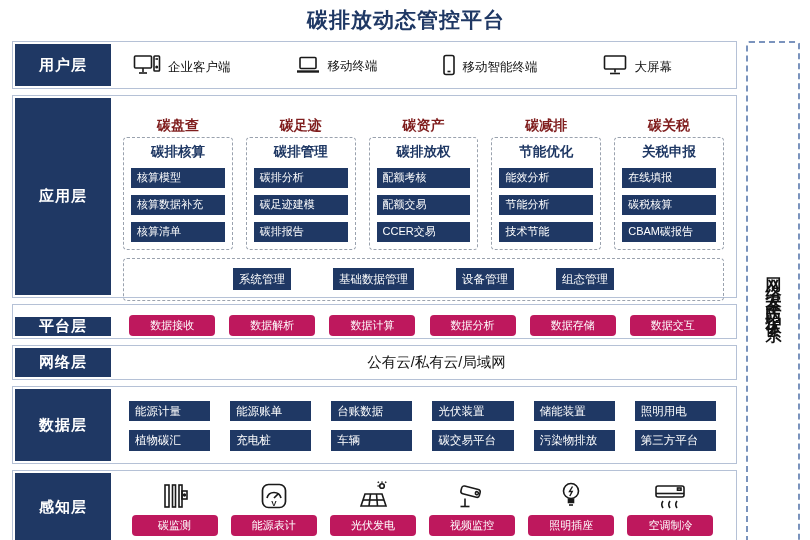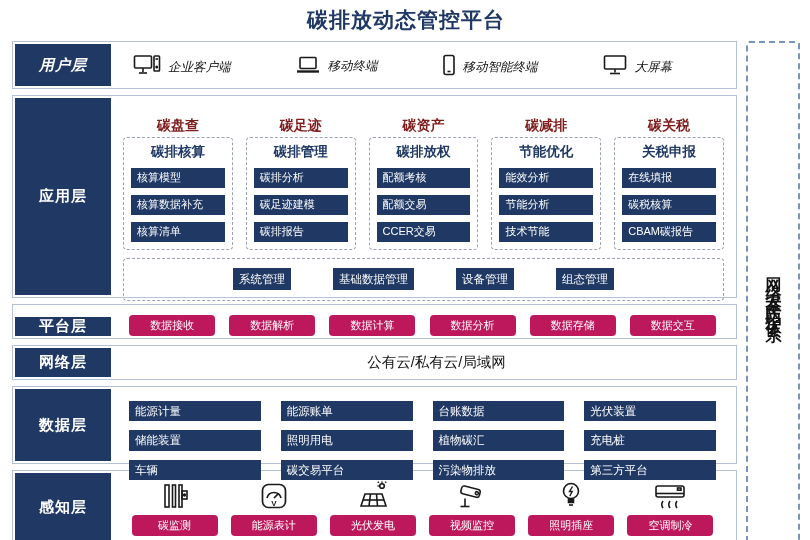--- a/index.html
+++ b/index.html
@@ -16,21 +16,21 @@
     align-items:center; justify-content:center; font-weight:700; font-size:15px;
     letter-spacing:1px; }
   .layer-content { flex:1; position:relative; }
 
   .navy-btn { background:#1F3864; color:#fff; border-radius:0; font-size:11px;
     padding:3px 6px; line-height:1.25; white-space:nowrap; }
   .yellow-btn { background:#be185d; color:#fff; border-radius:4px; font-size:11px;
     text-align:center; padding:4px 0; width:86px; line-height:1.2; }
 
   
-  .box.user { height:51px;font-style:italic; }
+  .box.user { height:51px; }
   .user .layer-content { display:flex; align-items:center; gap:64px; padding-left:22px; }
   .user-item { display:flex; align-items:flex-end; gap:7px; }
   .user-item .ulabel { font-size:12.5px; color:#111; }
   .icon svg { display:block; }
 
   
   .box.app { height:203px; }
   .app .layer-content { padding:5px 10px 7px 12px; display:flex; flex-direction:column; }
   .app-cols { display:flex; gap:13px; }
   .app-col { flex:1; display:flex; flex-direction:column; }
@@ -49,21 +49,21 @@
   .platform .layer-content { display:flex; align-items:center;
     justify-content:space-evenly; padding:0 4px; }
 
   
   .box.network { height:37px; }
   .network .layer-content { display:flex; align-items:center; justify-content:center;
     font-size:14.5px; color:#111;padding-left:28px; }
 
   
   .box.data { height:78px; }
-  .data .layer-content { display:grid; grid-template-columns:repeat(4,1fr);
+  .data .layer-content { display:grid; grid-template-columns:repeat(6,1fr);
     column-gap:20px; row-gap:9px; padding:12px 18px; align-items:center; }
   .data .navy-btn { font-size:11.5px; }
 
   
   .box.perception { height:74px; }
   .perception .layer-content { display:grid; grid-template-columns:repeat(6,1fr);
     padding:4px 14px 7px; }
   .sense-item { display:flex; flex-direction:column; align-items:center;
     justify-content:flex-end; gap:4px; }
   .sense-item .icon { height:34px; display:flex; align-items:flex-end; }

